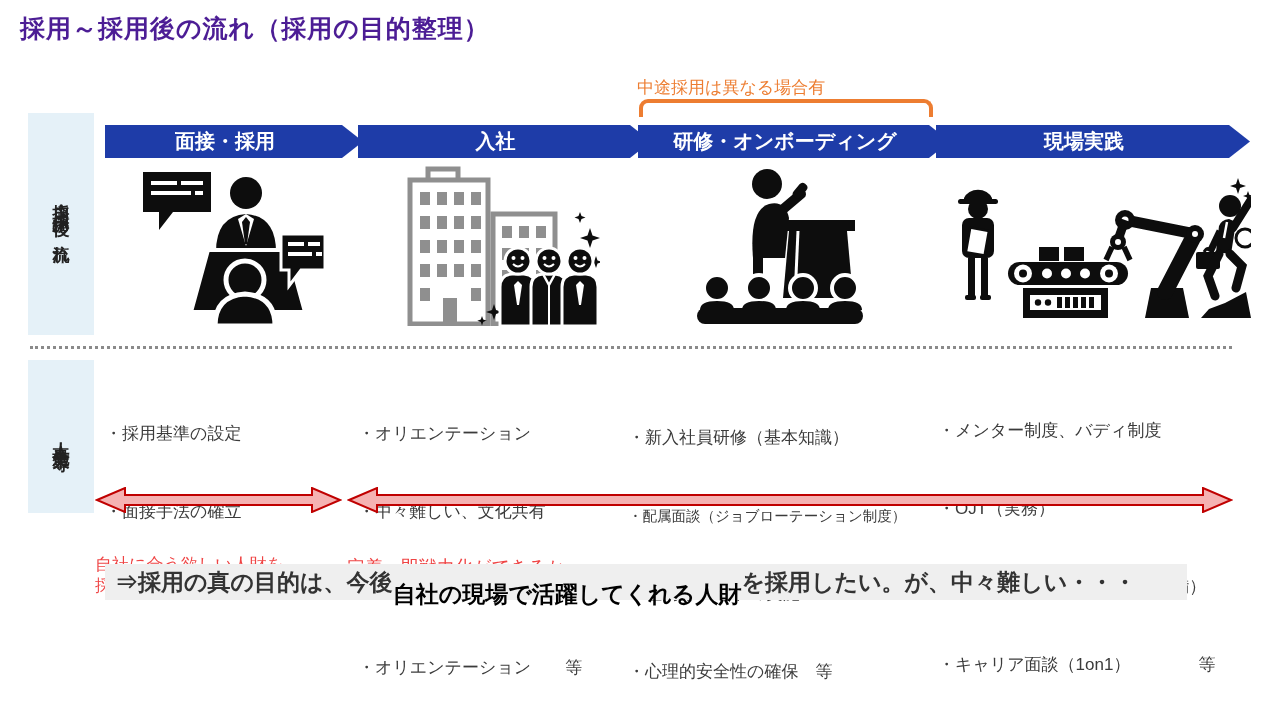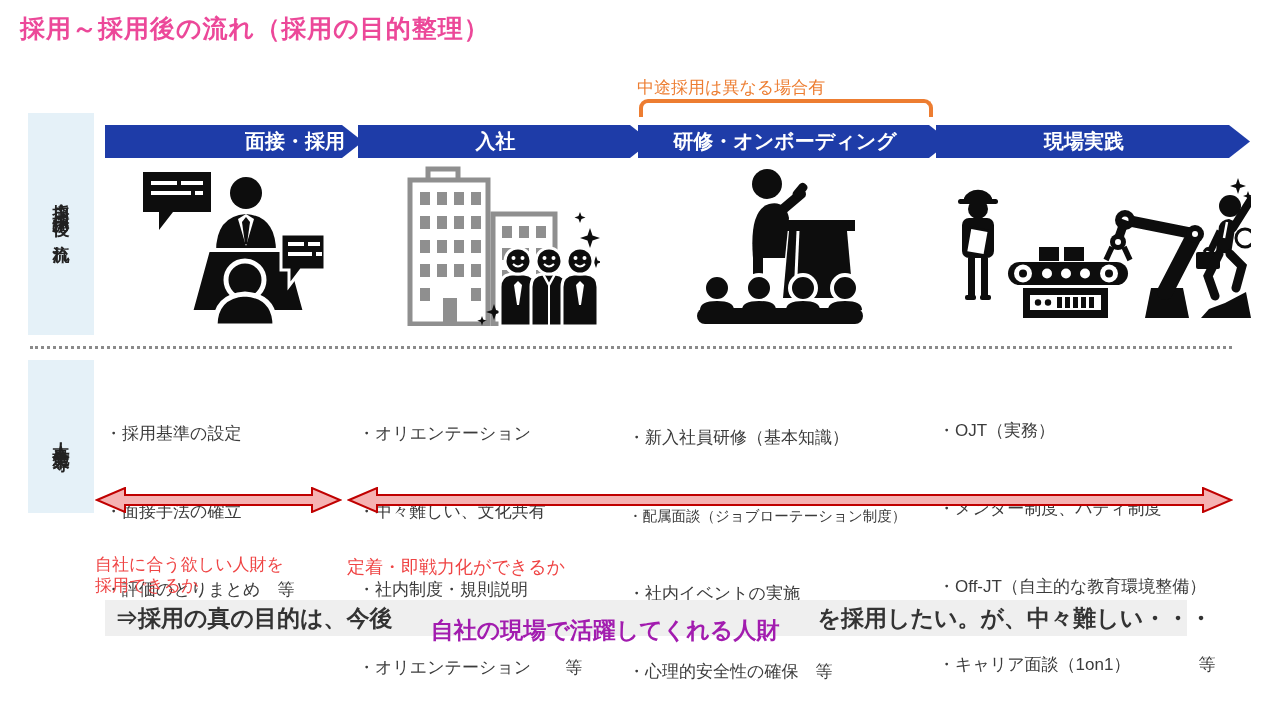--- a/index.html
+++ b/index.html
@@ -1,54 +1,54 @@
 <!DOCTYPE html>
 <html><head>
 <meta charset="utf-8">
 <style>
   html,body{margin:0;padding:0;}
   body{width:1280px;height:720px;background:#fff;font-family:"Liberation Sans",sans-serif;}
   .canvas{position:relative;width:1280px;height:720px;background:#fff;overflow:hidden;}
   .abs{position:absolute;}
-  .title{left:20px;top:12px;font-size:25px;font-weight:bold;color:#ec4899;letter-spacing:1px;}
+  .title{left:20px;top:12px;font-size:25px;font-weight:bold;color:#4c1d95;letter-spacing:1px;}
   .note{left:637px;top:76px;width:292px;color:#ed7d31;font-size:17px;}
   .bracket{left:639px;top:99px;width:286px;height:14px;border:4px solid #ed7d31;border-bottom:none;border-radius:9px 9px 0 0;}
   .vbox{left:28px;width:66px;background:#e5f1f8;display:flex;align-items:center;justify-content:center;}
   .vbox-top{top:113px;height:222px;}
   .vbox-bottom{top:360px;height:153px;}
   .vbox span{writing-mode:vertical-rl;font-size:17px;font-weight:bold;color:#222;letter-spacing:3px;}
   .stage-arrow{top:125px;height:33px;background:#1e3ca8;color:#fff;font-weight:bold;font-size:20px;
     display:flex;align-items:center;justify-content:center;padding-right:18px;
     clip-path:polygon(0 0,calc(100% - 21px) 0,100% 50%,calc(100% - 21px) 100%,0 100%);}
   .dotline{left:30px;top:346px;width:1202px;border-top:3px dotted #8a8a8a;height:0;}
   .bullets{font-size:17px;color:#3b3b3b;line-height:26px;white-space:pre;}
   .bullets-training div:nth-child(2){font-size:14.5px;}
   .span-arrow-label{color:#ef4444;font-size:17px;text-align:left;line-height:21px;margin-top:41px;}
-  .banner{left:105px;top:600px;width:1072px;height:36px;background:#efefef;font-size:23px;font-weight:bold;
-    color:#333;display:flex;align-items:center;padding-left:10px;white-space:nowrap;gap:38px;}
-  .banner .hl{color:#a21caf;margin-top:25px;}
+  .banner{left:105px;top:564px;width:1072px;height:36px;background:#efefef;font-size:23px;font-weight:bold;
+    color:#333;display:flex;align-items:center;padding-left:10px;white-space:nowrap;}
+  .banner .hl{color:#000000;margin-top:25px;}
 </style>
 </head>
 <body>
 
 <div class="canvas">
 
   <div class="abs title">採用～採用後の流れ（採用の目的整理）</div>
 
   <div class="abs note">中途採用は異なる場合有</div>
   <div class="abs bracket"></div>
 
   <div class="abs vbox vbox-top">
     <span>採用・採用後の流れ</span>
   </div>
   <div class="abs vbox vbox-bottom">
     <span>人事施策等</span>
   </div>
 
-  <div class="abs stage-arrow" style="left:105px;width:240px;justify-content:flex-end;">
+  <div class="abs stage-arrow" style="left:105px;width:240px;">
     <span>面接・採用</span>
   </div>
   <div class="abs stage-arrow" style="left:358px;width:275px;">
     <span>入社</span>
   </div>
   <div class="abs stage-arrow" style="left:638px;width:294px;font-family:Liberation Mono, monospace;">
     <span>研修・オンボーディング</span>
   </div>
   <div class="abs stage-arrow" style="left:936px;width:296px;">
     <span>現場実践</span>
@@ -243,22 +243,22 @@
     <div>・社内制度・規則説明</div>
     <div>・オリエンテーション　　等</div>
   </div>
   <div class="abs bullets bullets-training" style="left:628px;top:373px;">
     <div>・新入社員研修（基本知識）</div>
     <div>・配属面談（ジョブローテーション制度）</div>
     <div>・社内イベントの実施</div>
     <div>・心理的安全性の確保　等</div>
   </div>
   <div class="abs bullets" style="left:938px;top:366px;">
+    <div>・メンター制度、バディ制度</div>
     <div>・OJT（実務）</div>
-    <div>・メンター制度、バディ制度</div>
     <div>・Off-JT（自主的な教育環境整備）</div>
     <div>・キャリア面談（1on1）　　　　等</div>
   </div>
 
   <svg class="abs" style="left:95px;top:487px;" width="247" height="26" viewBox="0 0 247 26">
     <polygon points="2,13 30,1 30,8 217,8 217,1 245,13 217,25 217,18 30,18 30,25" fill="#f5b2b2" stroke="#c00000" stroke-width="2"></polygon>
   </svg>
   <svg class="abs" style="left:347px;top:487px;" width="886" height="26" viewBox="0 0 886 26">
     <polygon points="2,13 30,1 30,8 856,8 856,1 884,13 856,25 856,18 30,18 30,25" fill="#f5b2b2" stroke="#c00000" stroke-width="2"></polygon>
   </svg>

